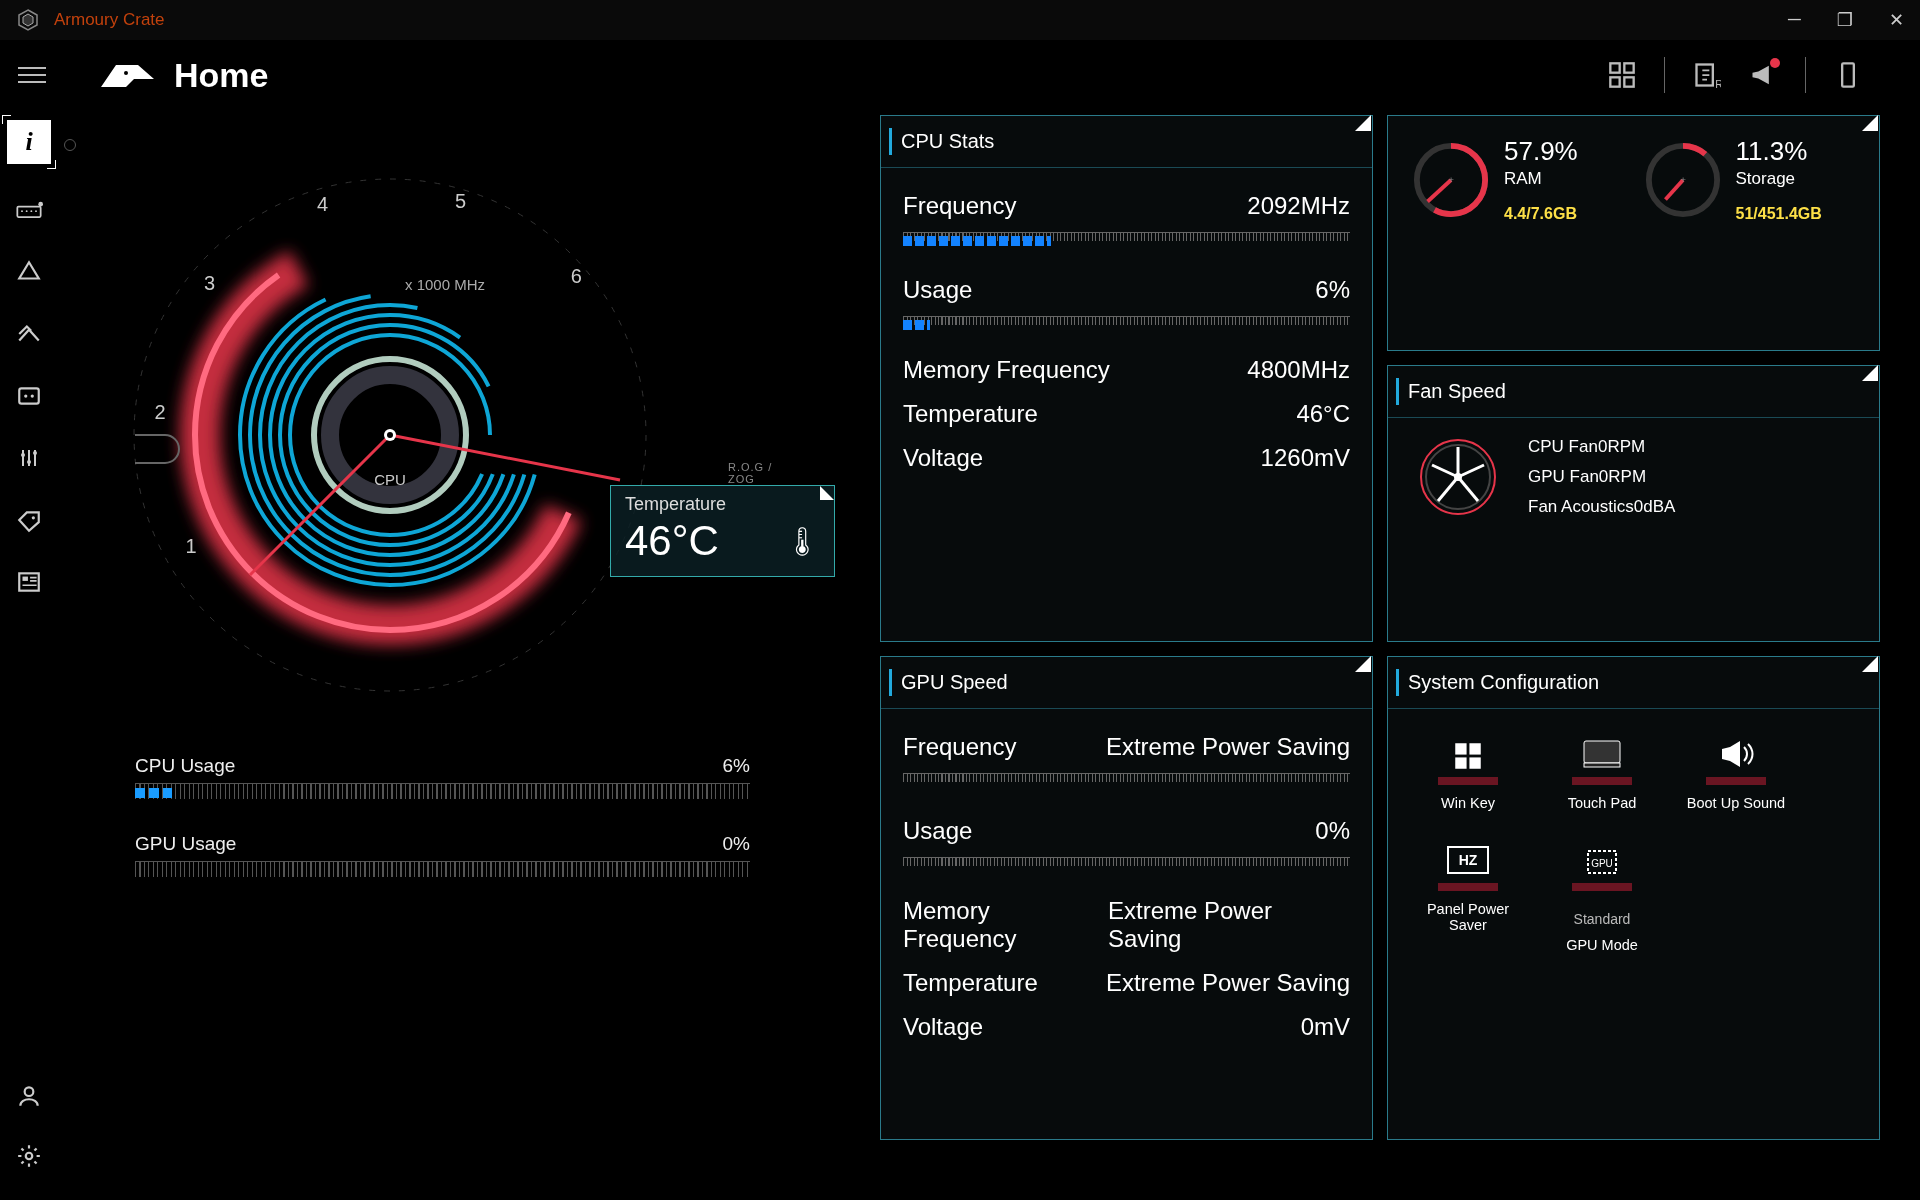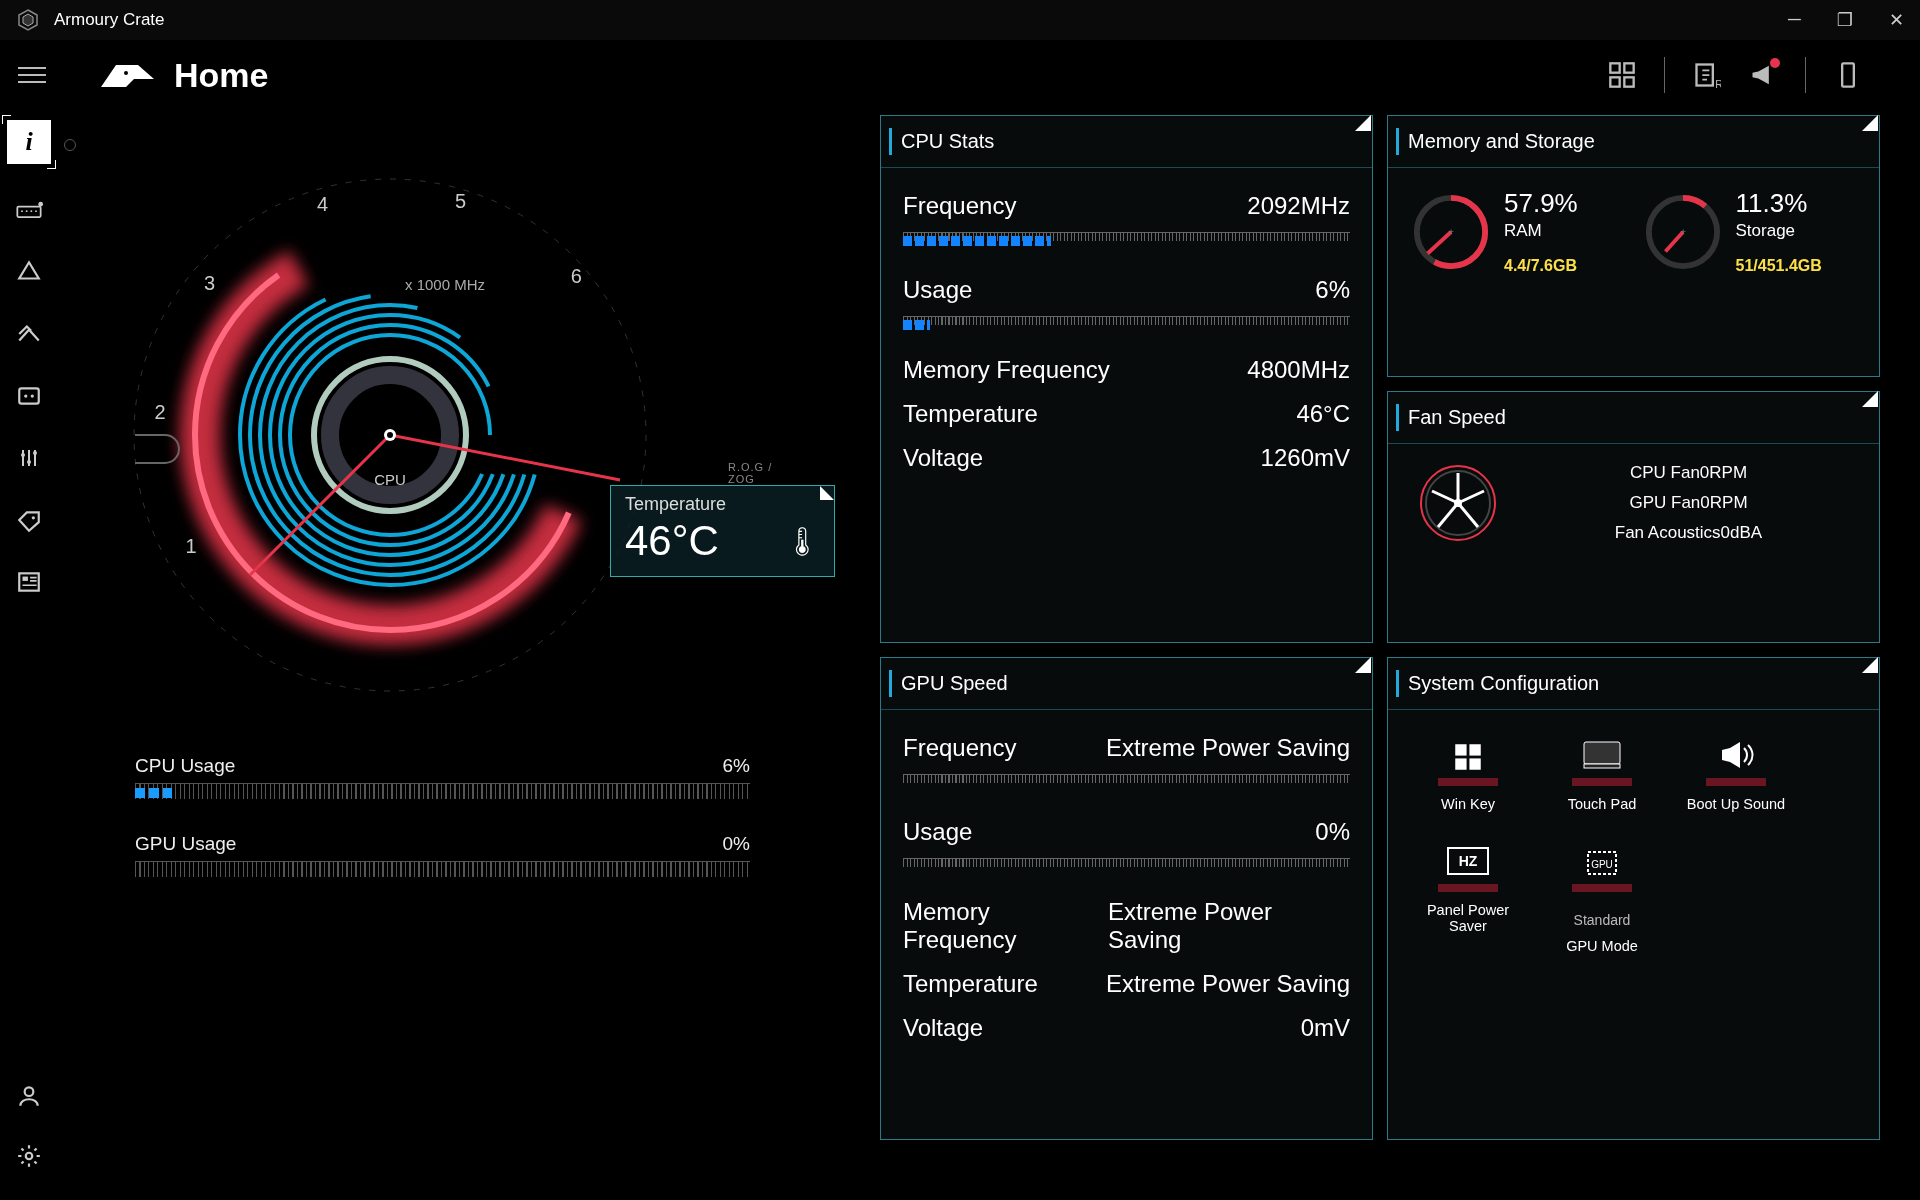--- a/index.html
+++ b/index.html
@@ -13,21 +13,21 @@
 }
 
 .titlebar {
   height: 40px;
   display: flex;
   align-items: center;
   padding: 0 16px;
   background: #0a0a0a;
 }
 .titlebar .app-icon { width: 24px; height: 24px; margin-right: 14px; }
-.titlebar .title { font-size: 17px; color: #ffffff; }
+.titlebar .title { font-size: 17px; color: #c2410c; }
 .titlebar .win-controls { margin-left: auto; display: flex; gap: 36px; }
 .titlebar .win-controls span { font-size: 18px; color: #ccc; cursor: pointer; }
 
 
 .header {
   display: flex;
   align-items: center;
   height: 70px;
   padding: 0 18px 0 18px;
 }
@@ -171,21 +171,21 @@
 .mem-row { display:flex; gap:20px; padding:20px 24px 16px 24px;}
 .mem-cell { display:flex; gap:14px; align-items:center; flex:1;}
 .mem-dial { width:78px; height:78px;}
 .mem-text .pct { font-size:26px; font-weight:500;}
 .mem-text .nm { font-size:17px; margin-top:2px;}
 .mem-text .sub { font-size:16px; color:#fde047; margin-top:16px;font-weight:bold;}
 
 .fan-row { display:flex; gap:30px; padding:14px 30px 8px 30px; align-items:center;}
 .fan-wheel{ width:80px; height:80px;}
 .fan-list { flex:1;}
-.fan-line { display:flex; justify-content:center; font-size:17px; padding:5px 0;}
+.fan-line { display:flex; justify-content:flex-start; font-size:17px; padding:5px 0;}
 
 .sys-grid { display:flex; flex-wrap:wrap; gap:34px; padding:30px 24px 10px 30px;}
 .sys-item { width:100px; text-align:center; cursor:pointer;}
 .sys-icon-box { width:60px; height:46px; margin:0 auto 4px; display:flex; align-items:flex-start; justify-content:center;
   border-bottom:8px solid #6a1522; position:relative;}
 .sys-label { font-size:14.5px; margin-top:10px;}
 .sys-sublabel { font-size:14px; color:#bbb; margin-top:20px;}
 .deco-circle{ position:absolute; width:12px; height:12px; border:1px solid #555; border-radius:50%;}
 
 </style>
@@ -419,21 +419,20 @@
             </div>
             <div class="stat-line">
               <span>Voltage</span>
               <span>1260mV</span>
             </div>
           </div>
       </div>
     </div>
 
     <div class="panel mem">
-      <div class="panel-header">Memory and Storage</div>
       <div class="mem-row">
         <div class="mem-cell">
           <svg class="mem-dial" viewBox="0 0 80 80">
             <circle cx="40" cy="40" r="35" fill="none" stroke="#333" stroke-width="6"></circle>
             <circle id="ram-arc" cx="40" cy="40" r="35" fill="none" stroke="#e6354a" stroke-width="6" stroke-dasharray="127.38 220" transform="rotate(-90 40 40)"></circle>
             <line x1="40" y1="40" x2="16" y2="62" stroke="#e6354a" stroke-width="4"></line>
             <text x="40" y="43" text-anchor="middle" font-size="10" fill="#888">+</text>
           </svg>
           <div class="mem-text">
             <div class="pct">57.9%</div>

